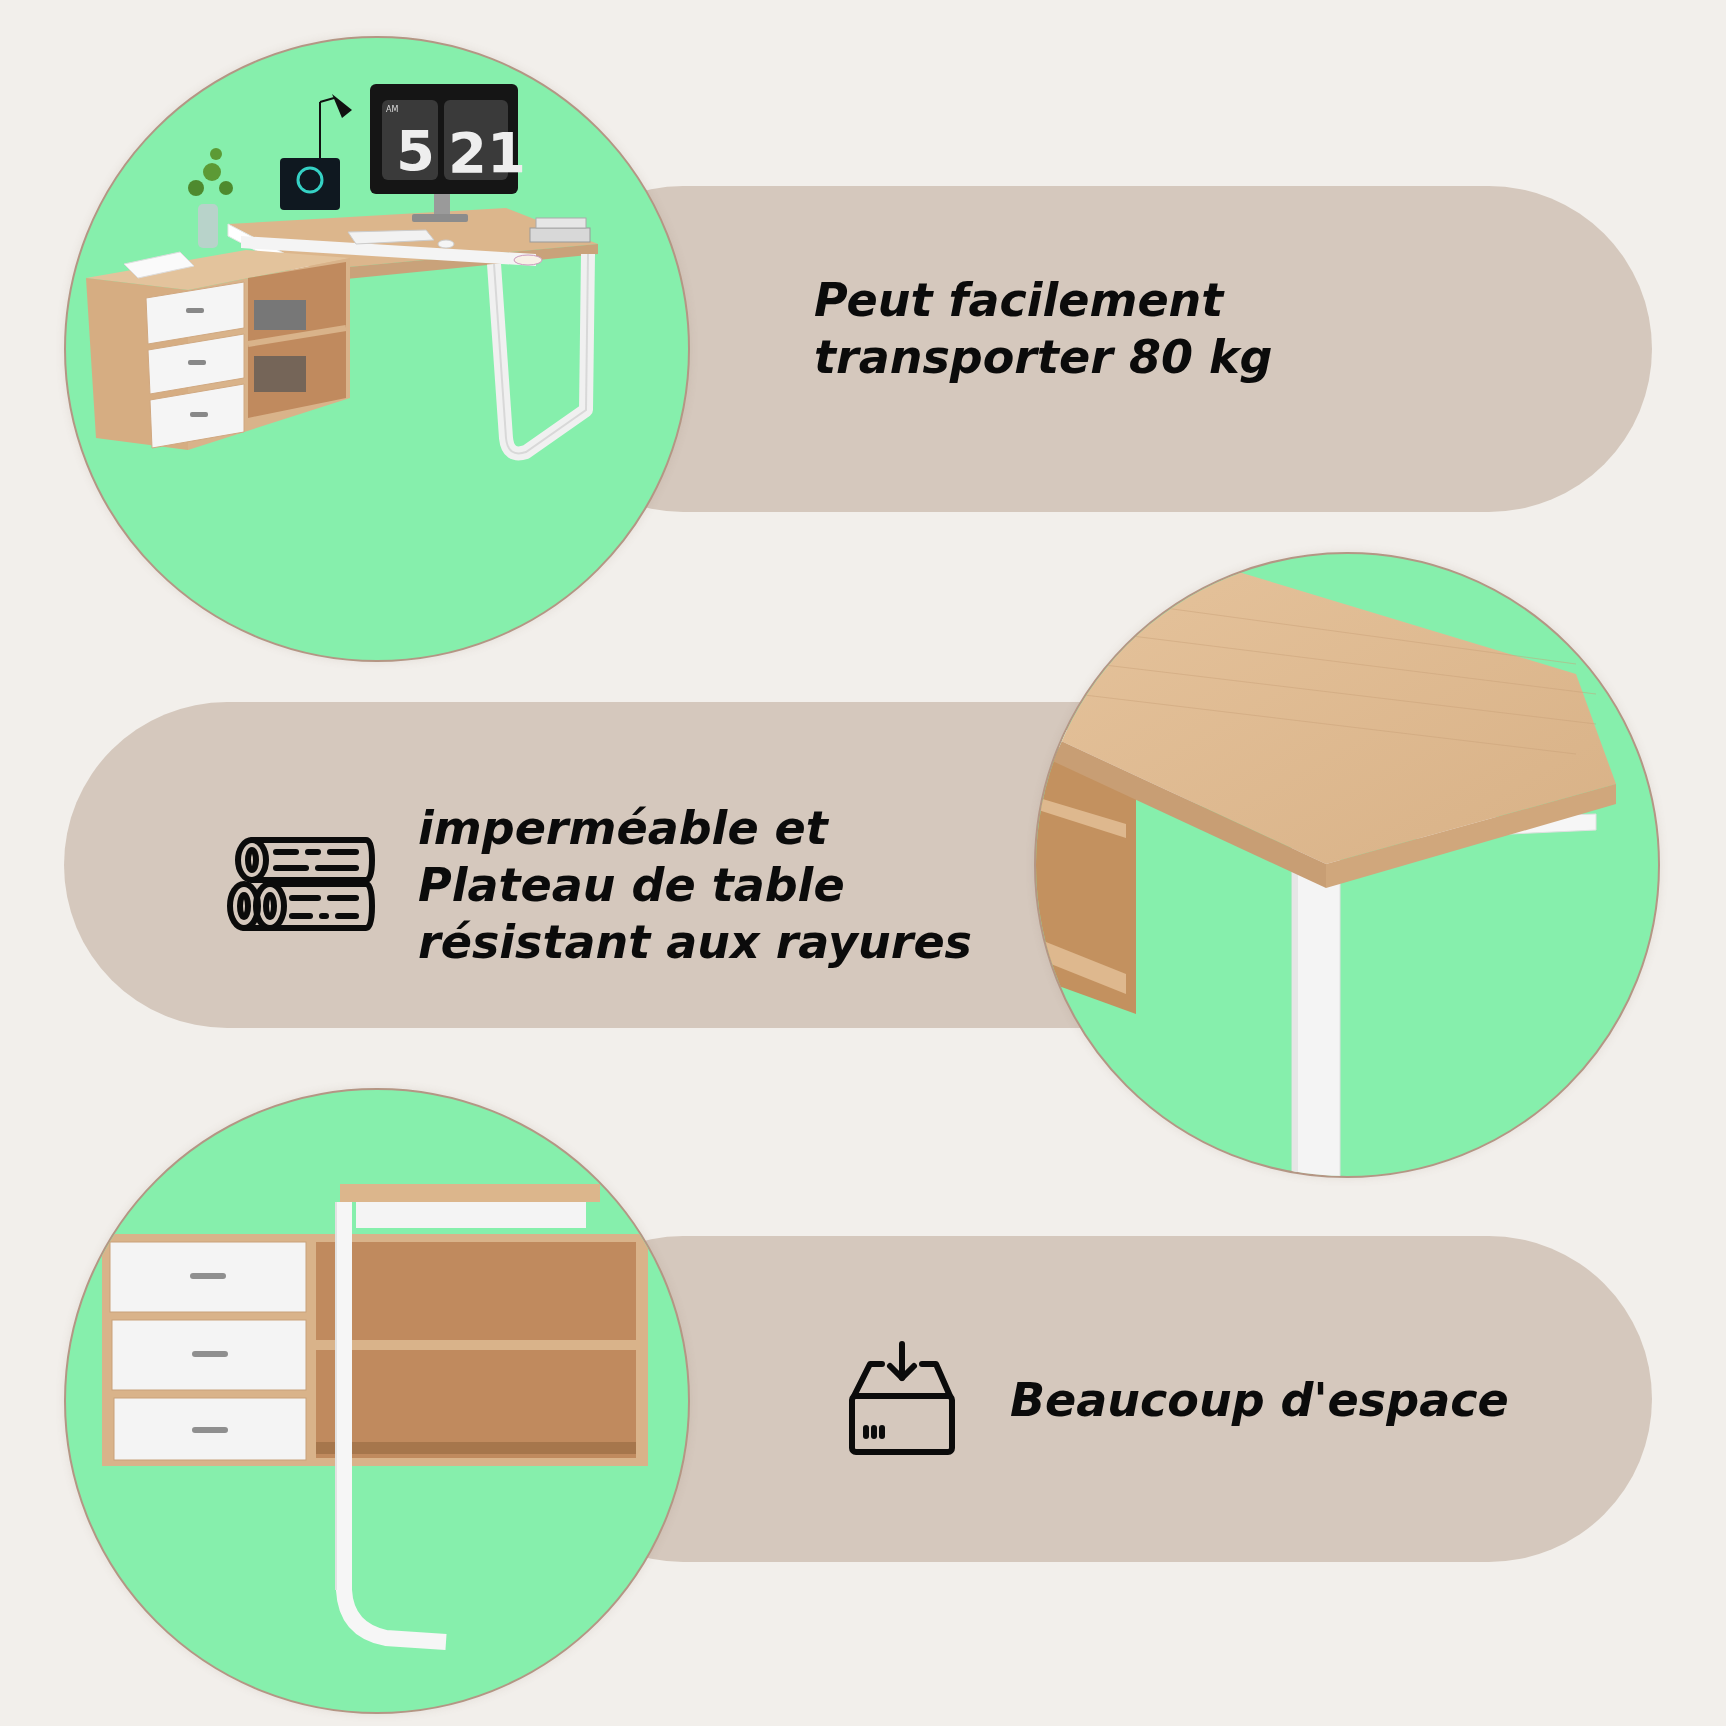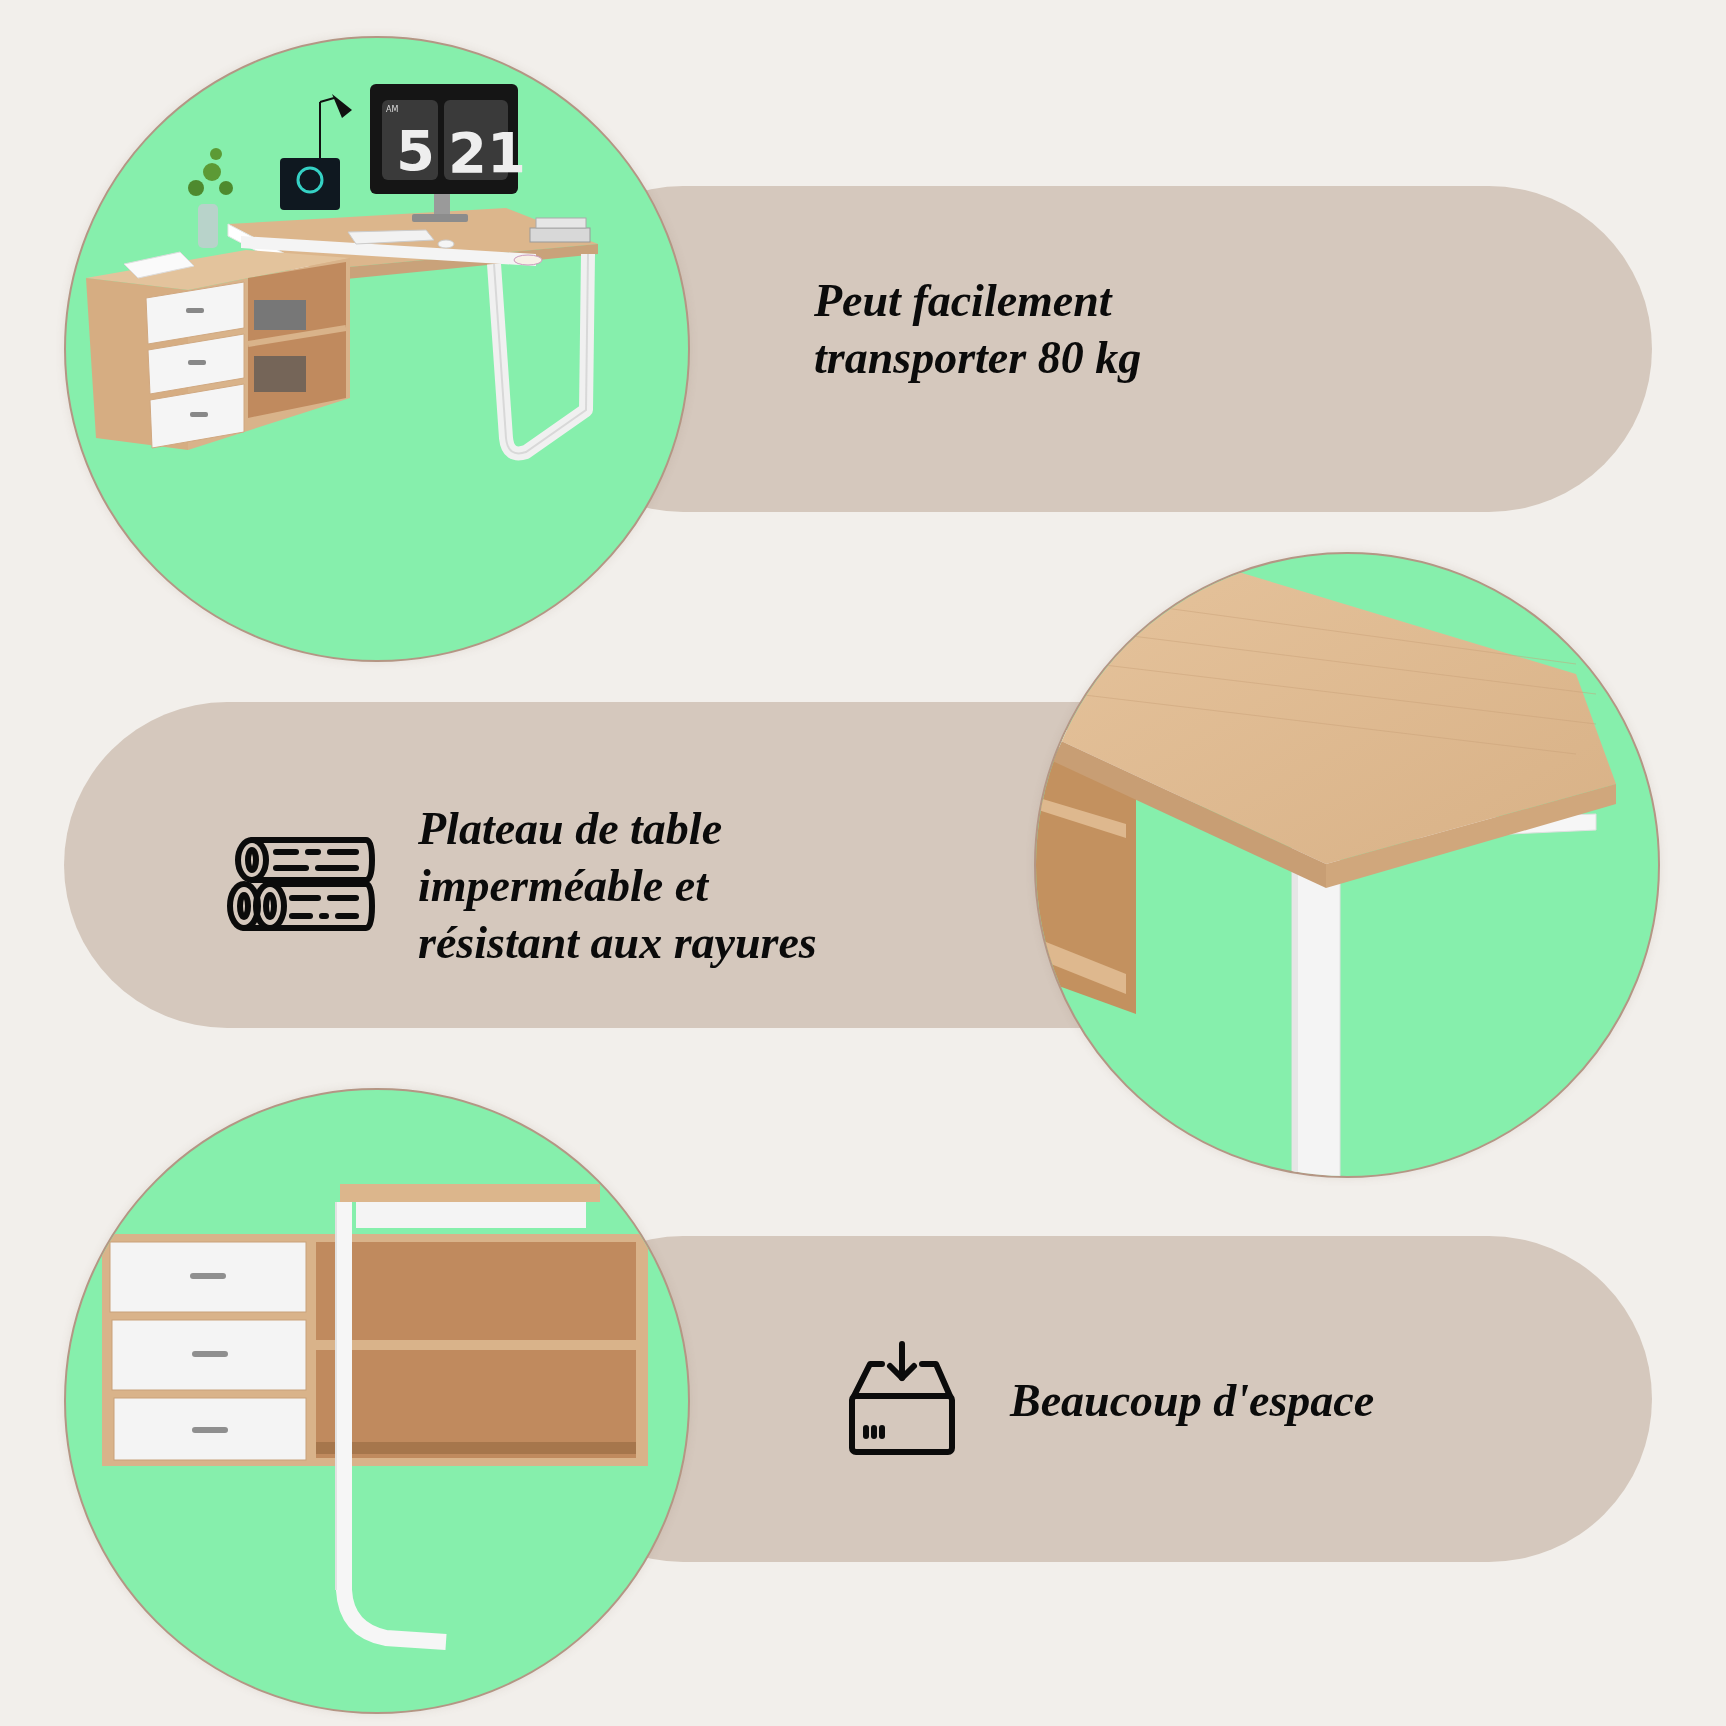--- a/index.html
+++ b/index.html
@@ -42,21 +42,21 @@
     font-size: 46px; line-height: 57px;
     color: #0b0b0b;
   }
   .f1 { left: 814px; top: 272px; }
   .f1 .icon { margin-right: 60px; }
   .f2 { left: 226px; top: 800px; }
   .f2 .icon { margin-right: 42px; }
   .f3 { left: 846px; top: 1340px; text-align: center; }
   .f3 .icon { margin-right: 50px; }
 
-  .line { display: block; white-space: nowrap; font-family: Liberation Serif, serif; }
+  .line { display: block; white-space: nowrap; }
 </style>
 </head>
 <body>
 
 <div class="pill p1"></div>
 <div class="pill p2"></div>
 <div class="pill p3"></div>
 
 <div class="circle c1">
   <svg width="622" height="622" viewBox="0 0 622 622">
@@ -203,22 +203,22 @@
           <line x1="92" y1="32" x2="130" y2="32"></line>
         <line x1="66" y1="62" x2="92" y2="62"></line>
           <line x1="104" y1="62" x2="130" y2="62"></line>
         <line x1="66" y1="80" x2="84" y2="80"></line>
           <line x1="96" y1="80" x2="100" y2="80"></line>
           <line x1="112" y1="80" x2="130" y2="80"></line>
       </g>
     </svg>
   </span>
   <div class="text">
+    <span class="line">imperméable et</span>
     <span class="line">Plateau de table</span>
-    <span class="line">imperméable et</span>
     <span class="line">résistant aux rayures</span>
   </div>
 </div>
 
 <div class="feature f3">
   <span class="icon">
     <svg width="114" height="116" viewBox="0 0 114 116">
       <g fill="none" stroke="#0b0b0b" stroke-width="6" stroke-linecap="round" stroke-linejoin="round">
         <line x1="56" y1="4" x2="56" y2="38"></line>
         <polyline points="44,26 56,38 68,26"></polyline>

